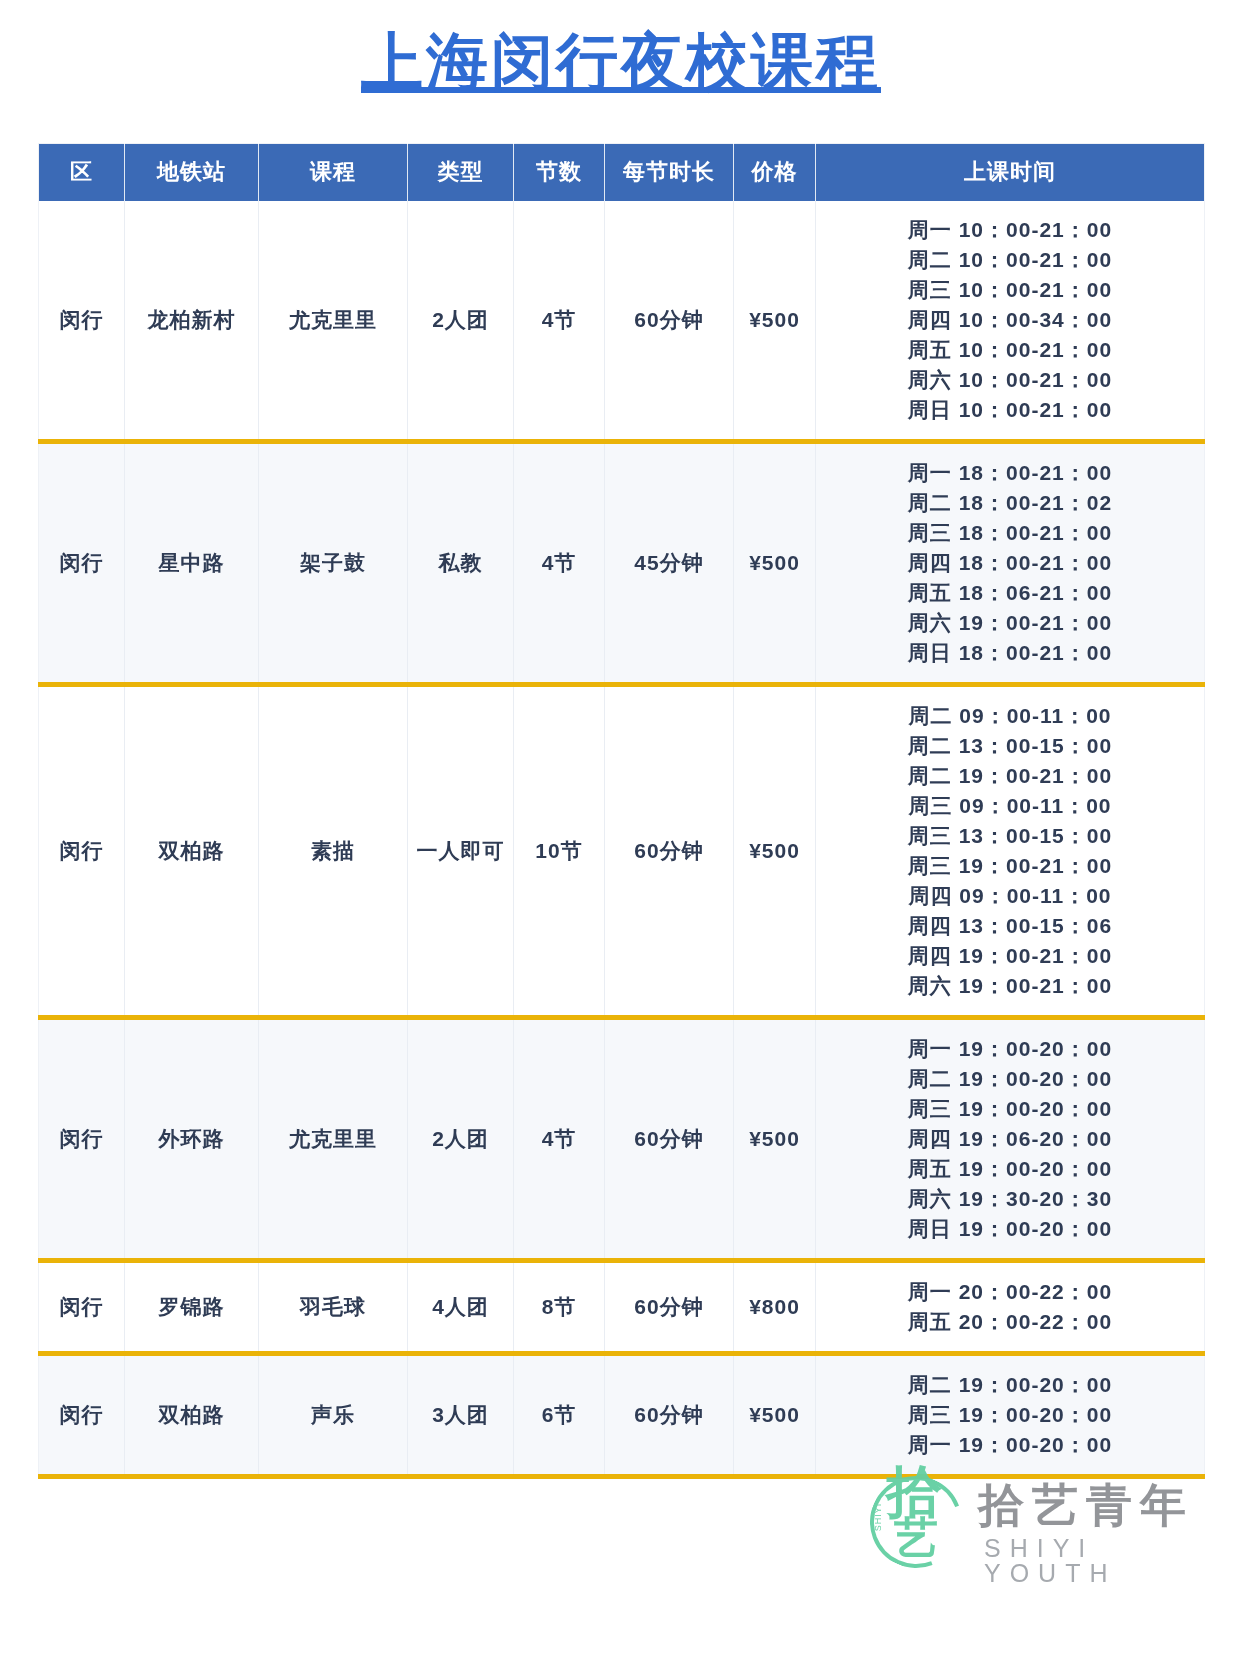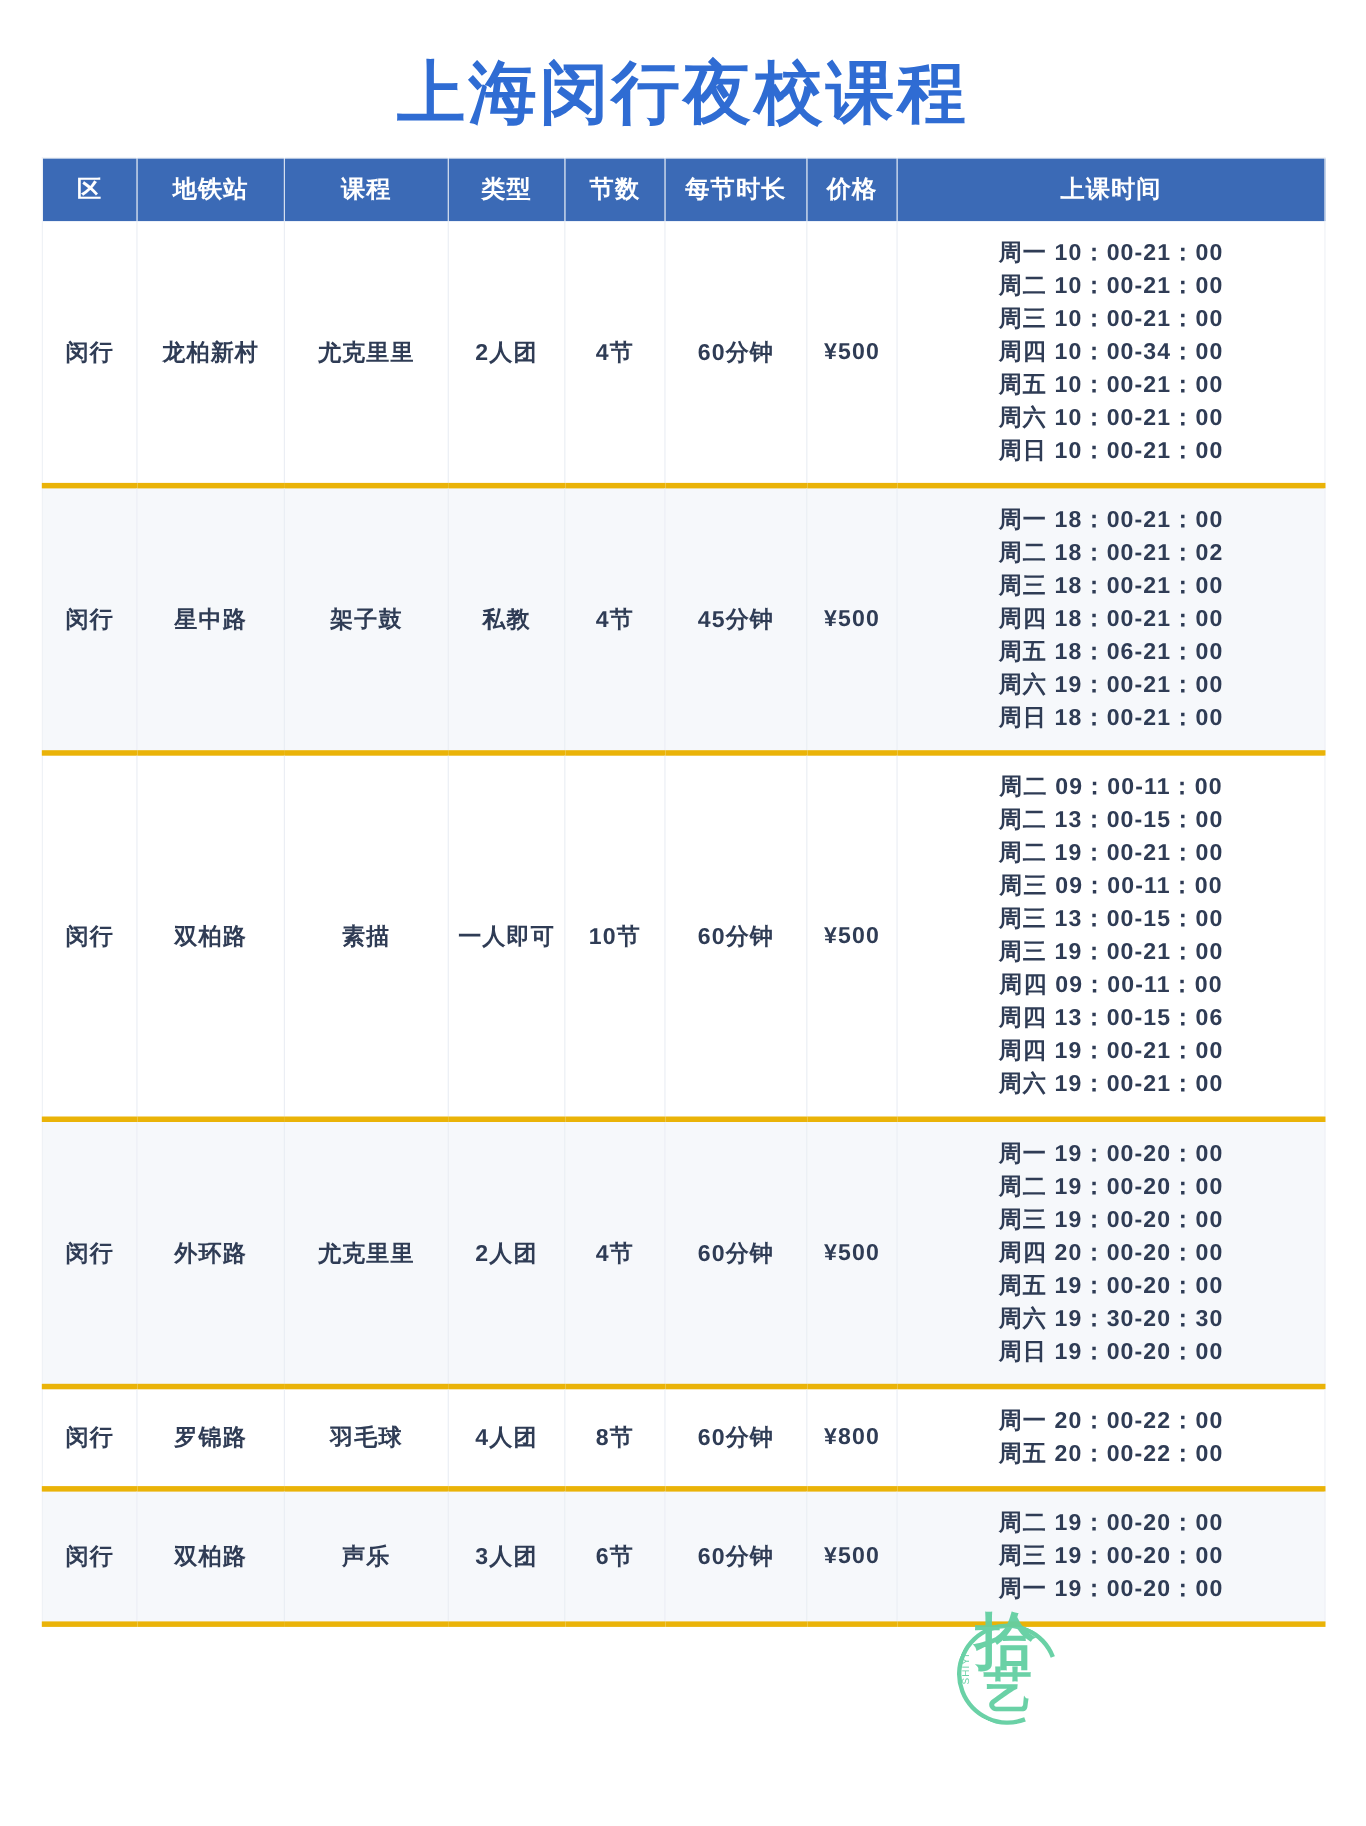--- a/index.html
+++ b/index.html
@@ -14,23 +14,24 @@
   }
   *{box-sizing:border-box;}
   html,body{margin:0;padding:0;}
   body{
     width:1242px;height:1660px;background:#ffffff;
     font-family:"Liberation Sans","DejaVu Sans",sans-serif;
     color:var(--body-text);
   }
   .page{position:relative;width:1242px;height:1660px;overflow:hidden;}
   .title{
-    margin:0;padding-top:42px;text-align:center;
+    margin:0;padding-top:20px;text-align:center;
     font-size:62px;font-weight:800;letter-spacing:3px;
     color:var(--title-blue);
+    text-decoration:underline;
   }
   table.schedule{
     position:absolute;left:38px;top:143px;width:1166px;
     border-collapse:collapse;table-layout:fixed;
     border:1px solid #eef1f6;
   }
   thead th{
     background:var(--header-blue);color:#ffffff;
     font-size:22px;font-weight:700;height:57px;
     border-right:1px solid rgba(255,255,255,.85);
@@ -175,21 +176,21 @@
           <td>外环路</td>
           <td>尤克里里</td>
           <td>2人团</td>
           <td>4节</td>
           <td>60分钟</td>
           <td>¥500</td>
           <td>
             <div class="time-line">周一 19：00-20：00</div>
             <div class="time-line">周二 19：00-20：00</div>
             <div class="time-line">周三 19：00-20：00</div>
-            <div class="time-line">周四 20：00-20：00</div>
+            <div class="time-line">周四 19：06-20：00</div>
             <div class="time-line">周五 19：00-20：00</div>
             <div class="time-line">周六 19：30-20：30</div>
             <div class="time-line">周日 19：00-20：00</div>
           </td>
         </tr>
         <tr>
           <td>闵行</td>
           <td>罗锦路</td>
           <td>羽毛球</td>
           <td>4人团</td>
@@ -218,15 +219,19 @@
       </tbody>
   </table>
 
   <div class="watermark">
     <div class="logo-circle">
       <div class="logo-ring"></div>
       <span class="logo-vert">SHIYI</span>
       <span class="logo-char-top">拾</span>
       <span class="logo-char-bottom">艺</span>
     </div>
+    <div class="wm-text">
+      <div class="wm-cn">拾艺青年</div>
+      <div class="wm-en">SHIYI YOUTH</div>
+    </div>
   </div>
 
 </div>
 
 </body></html>

